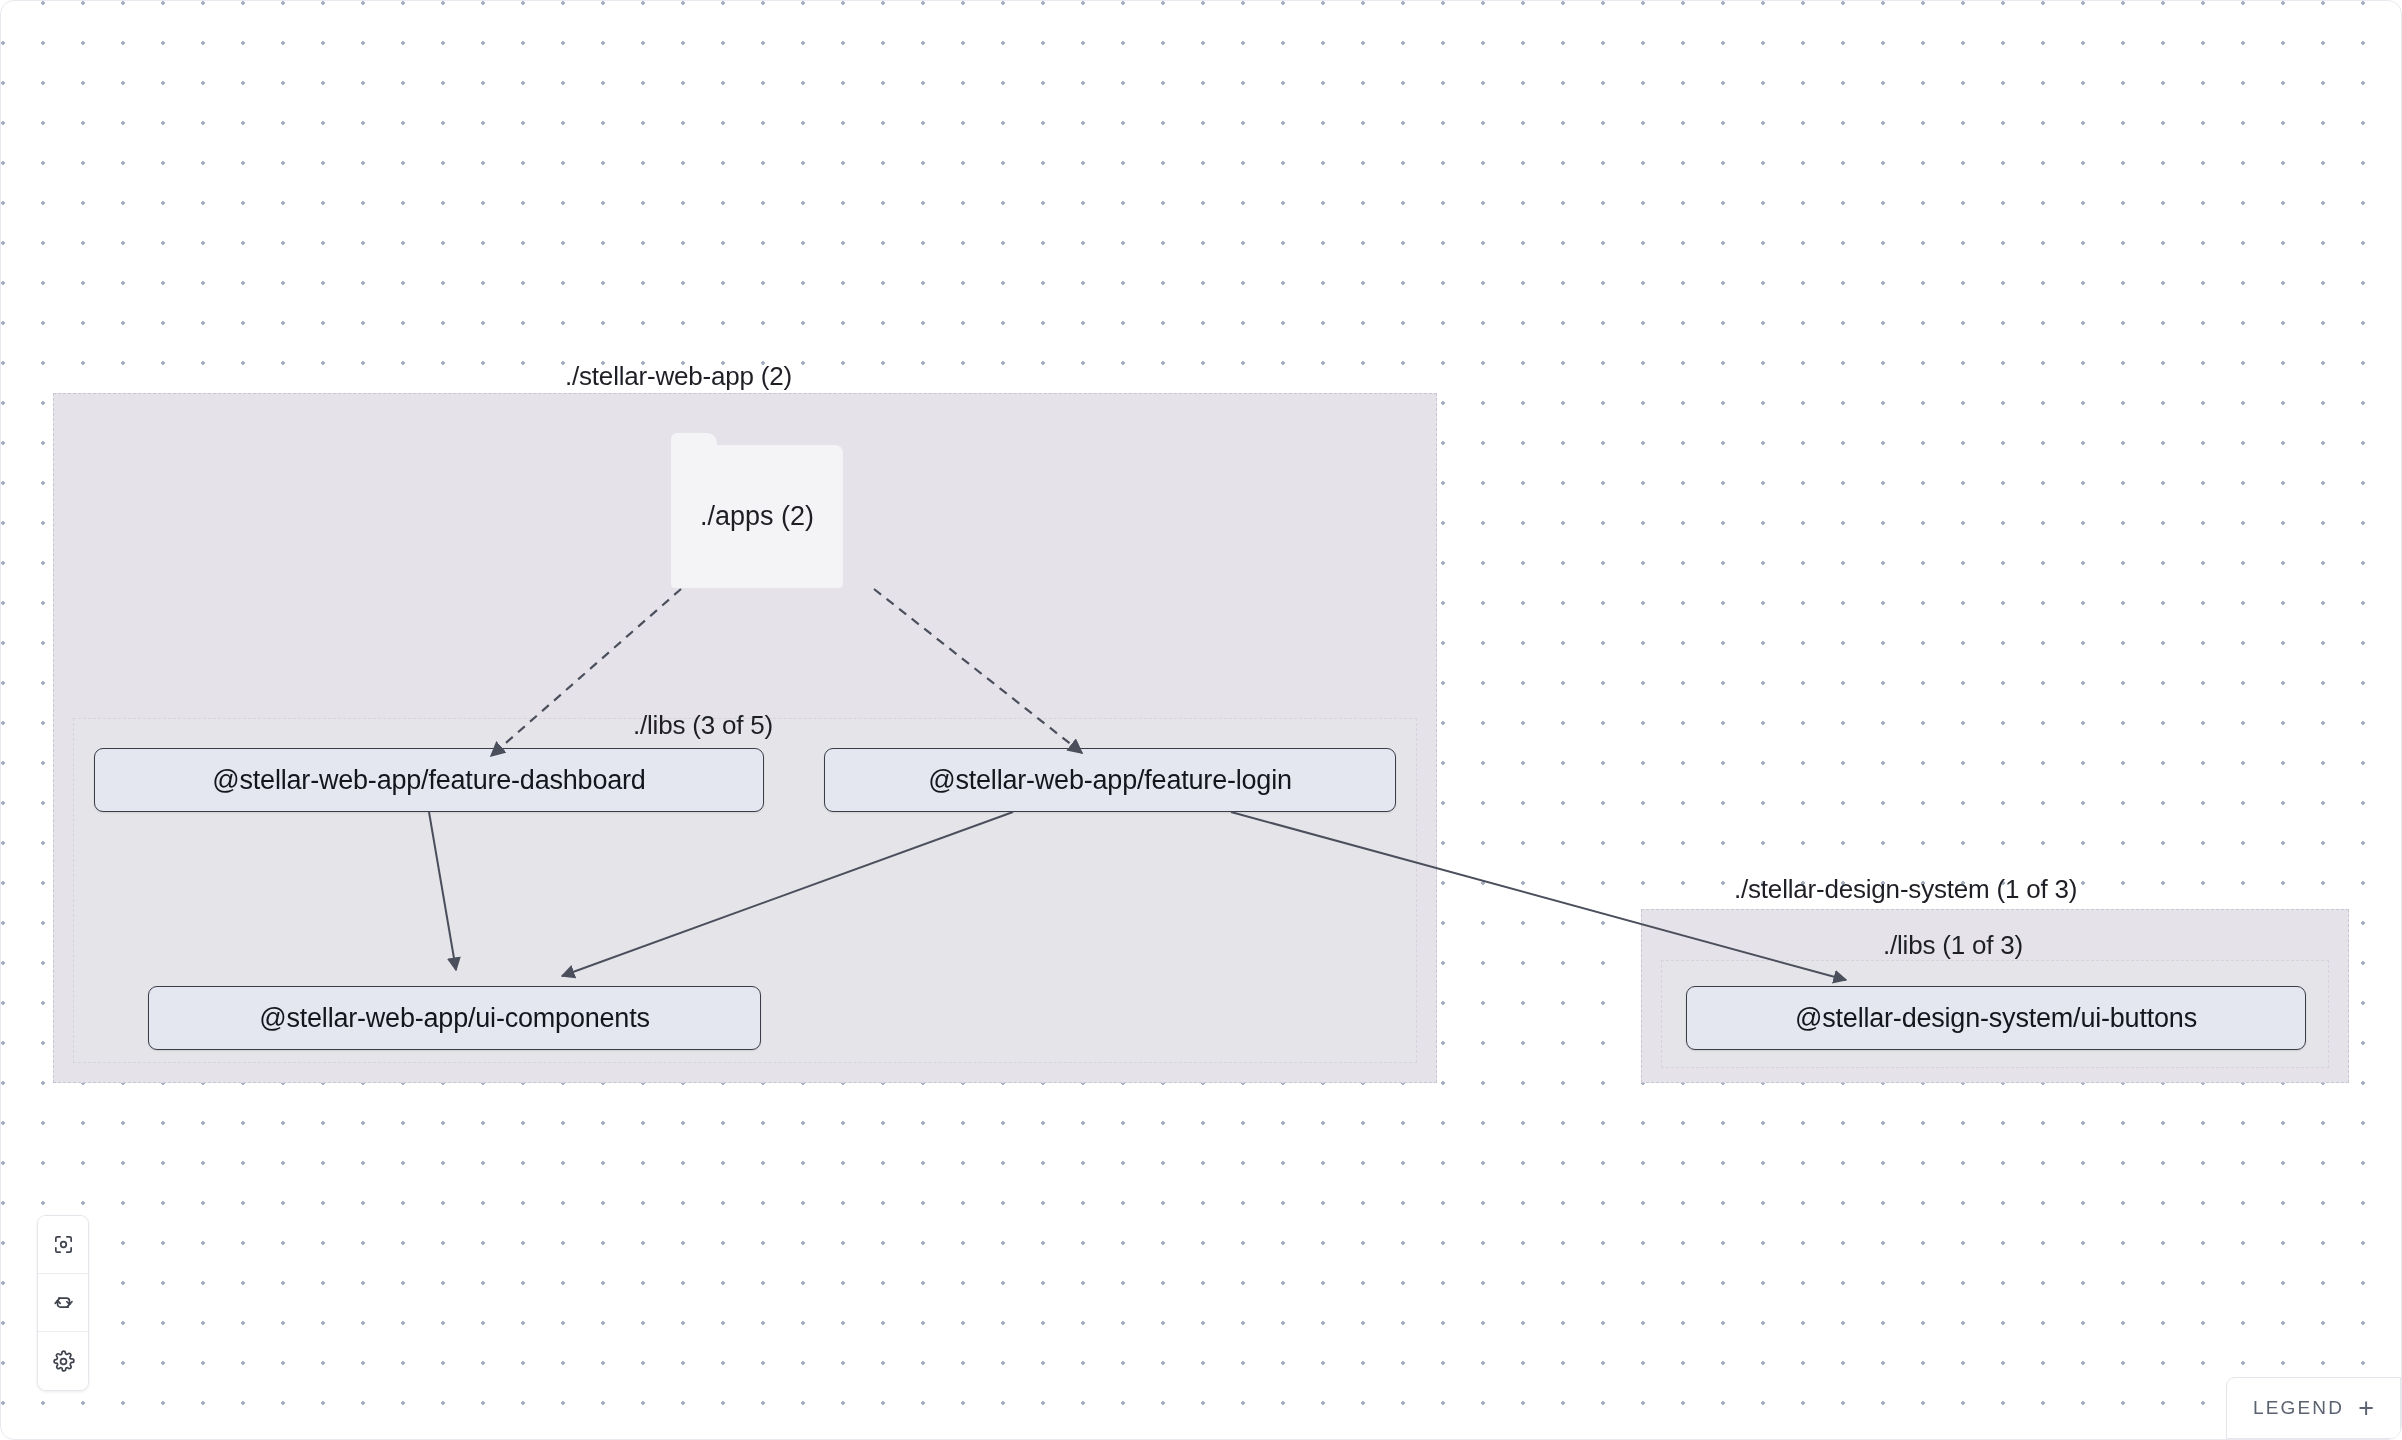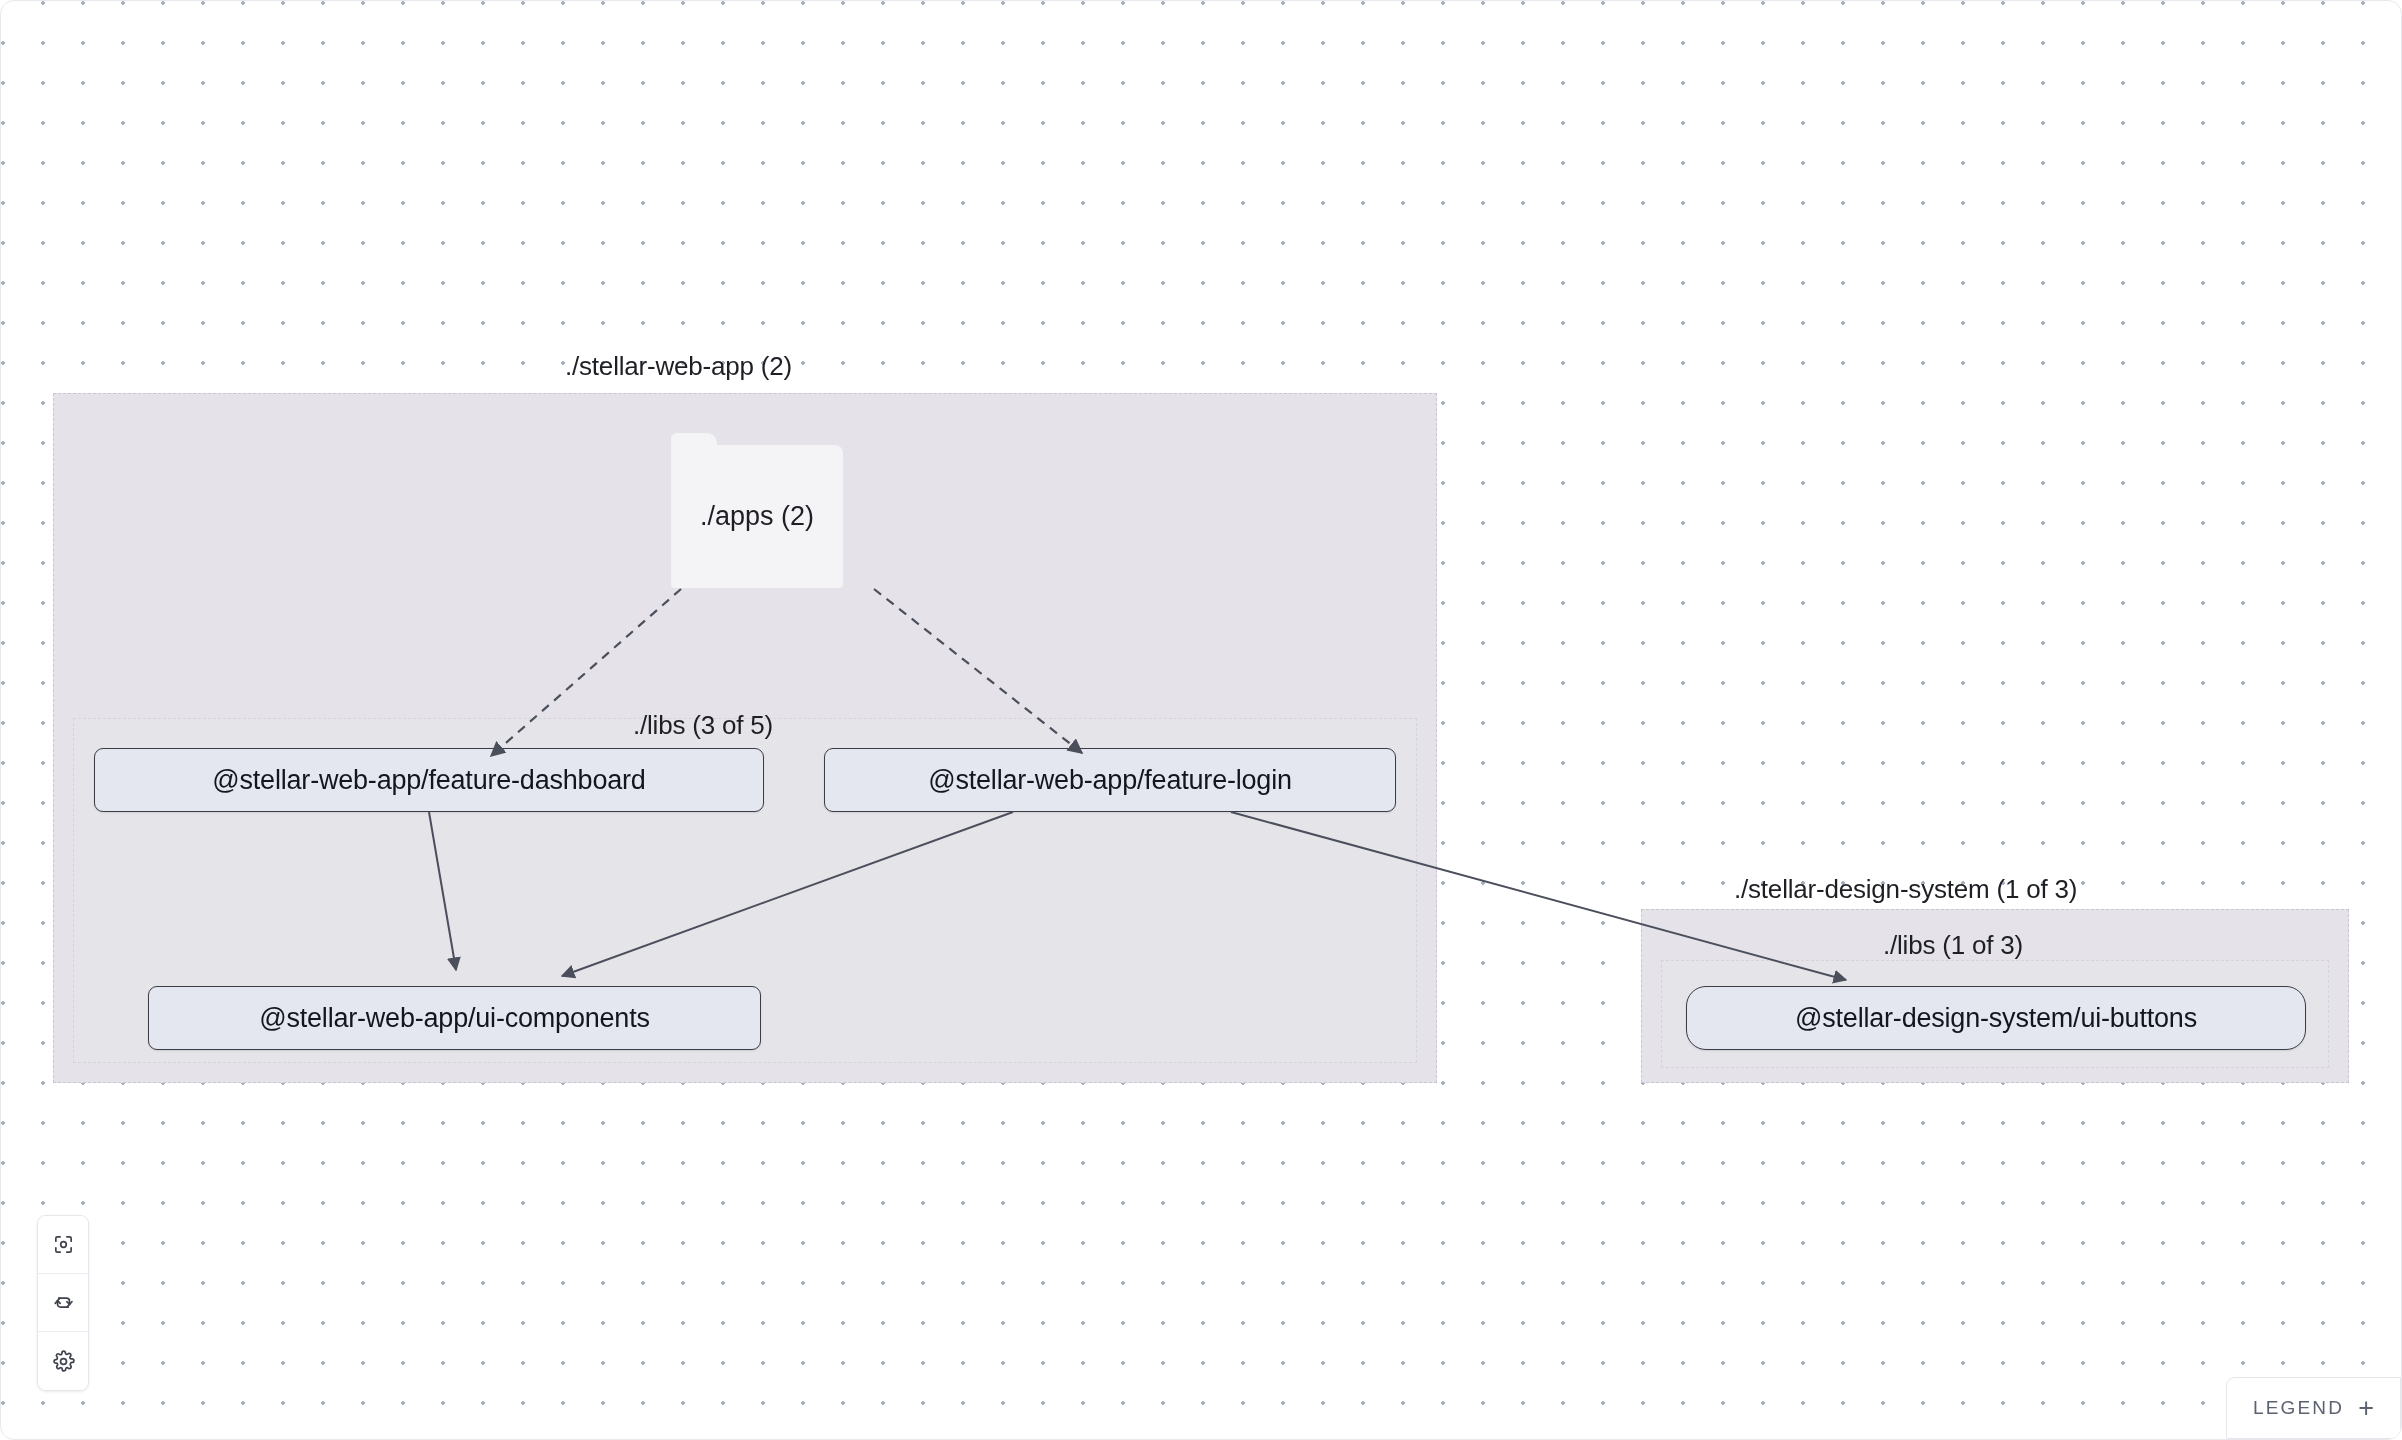--- a/index.html
+++ b/index.html
@@ -181,21 +181,21 @@
 
     <path d="M 873 588 L 1081 752" fill="none" stroke="#4b4f5c" stroke-width="2.2" stroke-dasharray="9 7" marker-end="url(#arrow-dashed)"></path>
 
     <path d="M 428 811 L 455 969" fill="none" stroke="#4b4f5c" stroke-width="2" marker-end="url(#arrow-solid)"></path>
 
     <path d="M 1012 811 L 561 975" fill="none" stroke="#4b4f5c" stroke-width="2" marker-end="url(#arrow-solid)"></path>
 
     <path d="M 1230 811 L 1845 979" fill="none" stroke="#4b4f5c" stroke-width="2" marker-end="url(#arrow-solid)"></path>
   </svg>
 
-  <div class="group-label" style="left:564px; top:350px;">./stellar-web-app (2)</div>
+  <div class="group-label" style="left:564px; top:360px;">./stellar-web-app (2)</div>
 
   <div class="project-group" style="left:52px; top:392px; width:1384px; height:690px;"></div>
 
   <div class="folder-node" style="left:670px; top:432px; width:172px; height:155px;">
     <div class="tab"></div>
     <div class="body">
       <span>./apps (2)</span>
     </div>
   </div>
 
@@ -216,21 +216,21 @@
   </div>
 
   <div class="group-label" style="left:1733px; top:873px;">./stellar-design-system (1 of 3)</div>
 
   <div class="project-group" style="left:1640px; top:908px; width:708px; height:174px;"></div>
 
   <div class="group-label" style="left:1882px; top:929px;">./libs (1 of 3)</div>
 
   <div class="libs-group" style="left:1660px; top:959px; width:668px; height:108px;"></div>
 
-  <div class="lib-node" style="left:1685px; top:985px; width:620px; height:64px;border-radius:20px;">
+  <div class="lib-node" style="left:1685px; top:985px; width:620px; height:64px;">
     <span>@stellar-design-system/ui-buttons</span>
   </div>
 
   <div id="toolbar">
     <button class="tool-btn">
       <span>
         <svg width="23" height="23" viewBox="0 0 24 24" fill="none" stroke="#3f434d" stroke-width="1.8" stroke-linecap="round" stroke-linejoin="round">
           <path d="M4 8.5 V5.6 A1.6 1.6 0 0 1 5.6 4 H8.5"></path>
           <path d="M15.5 4 H18.4 A1.6 1.6 0 0 1 20 5.6 V8.5"></path>
           <path d="M20 15.5 V18.4 A1.6 1.6 0 0 1 18.4 20 H15.5"></path>

